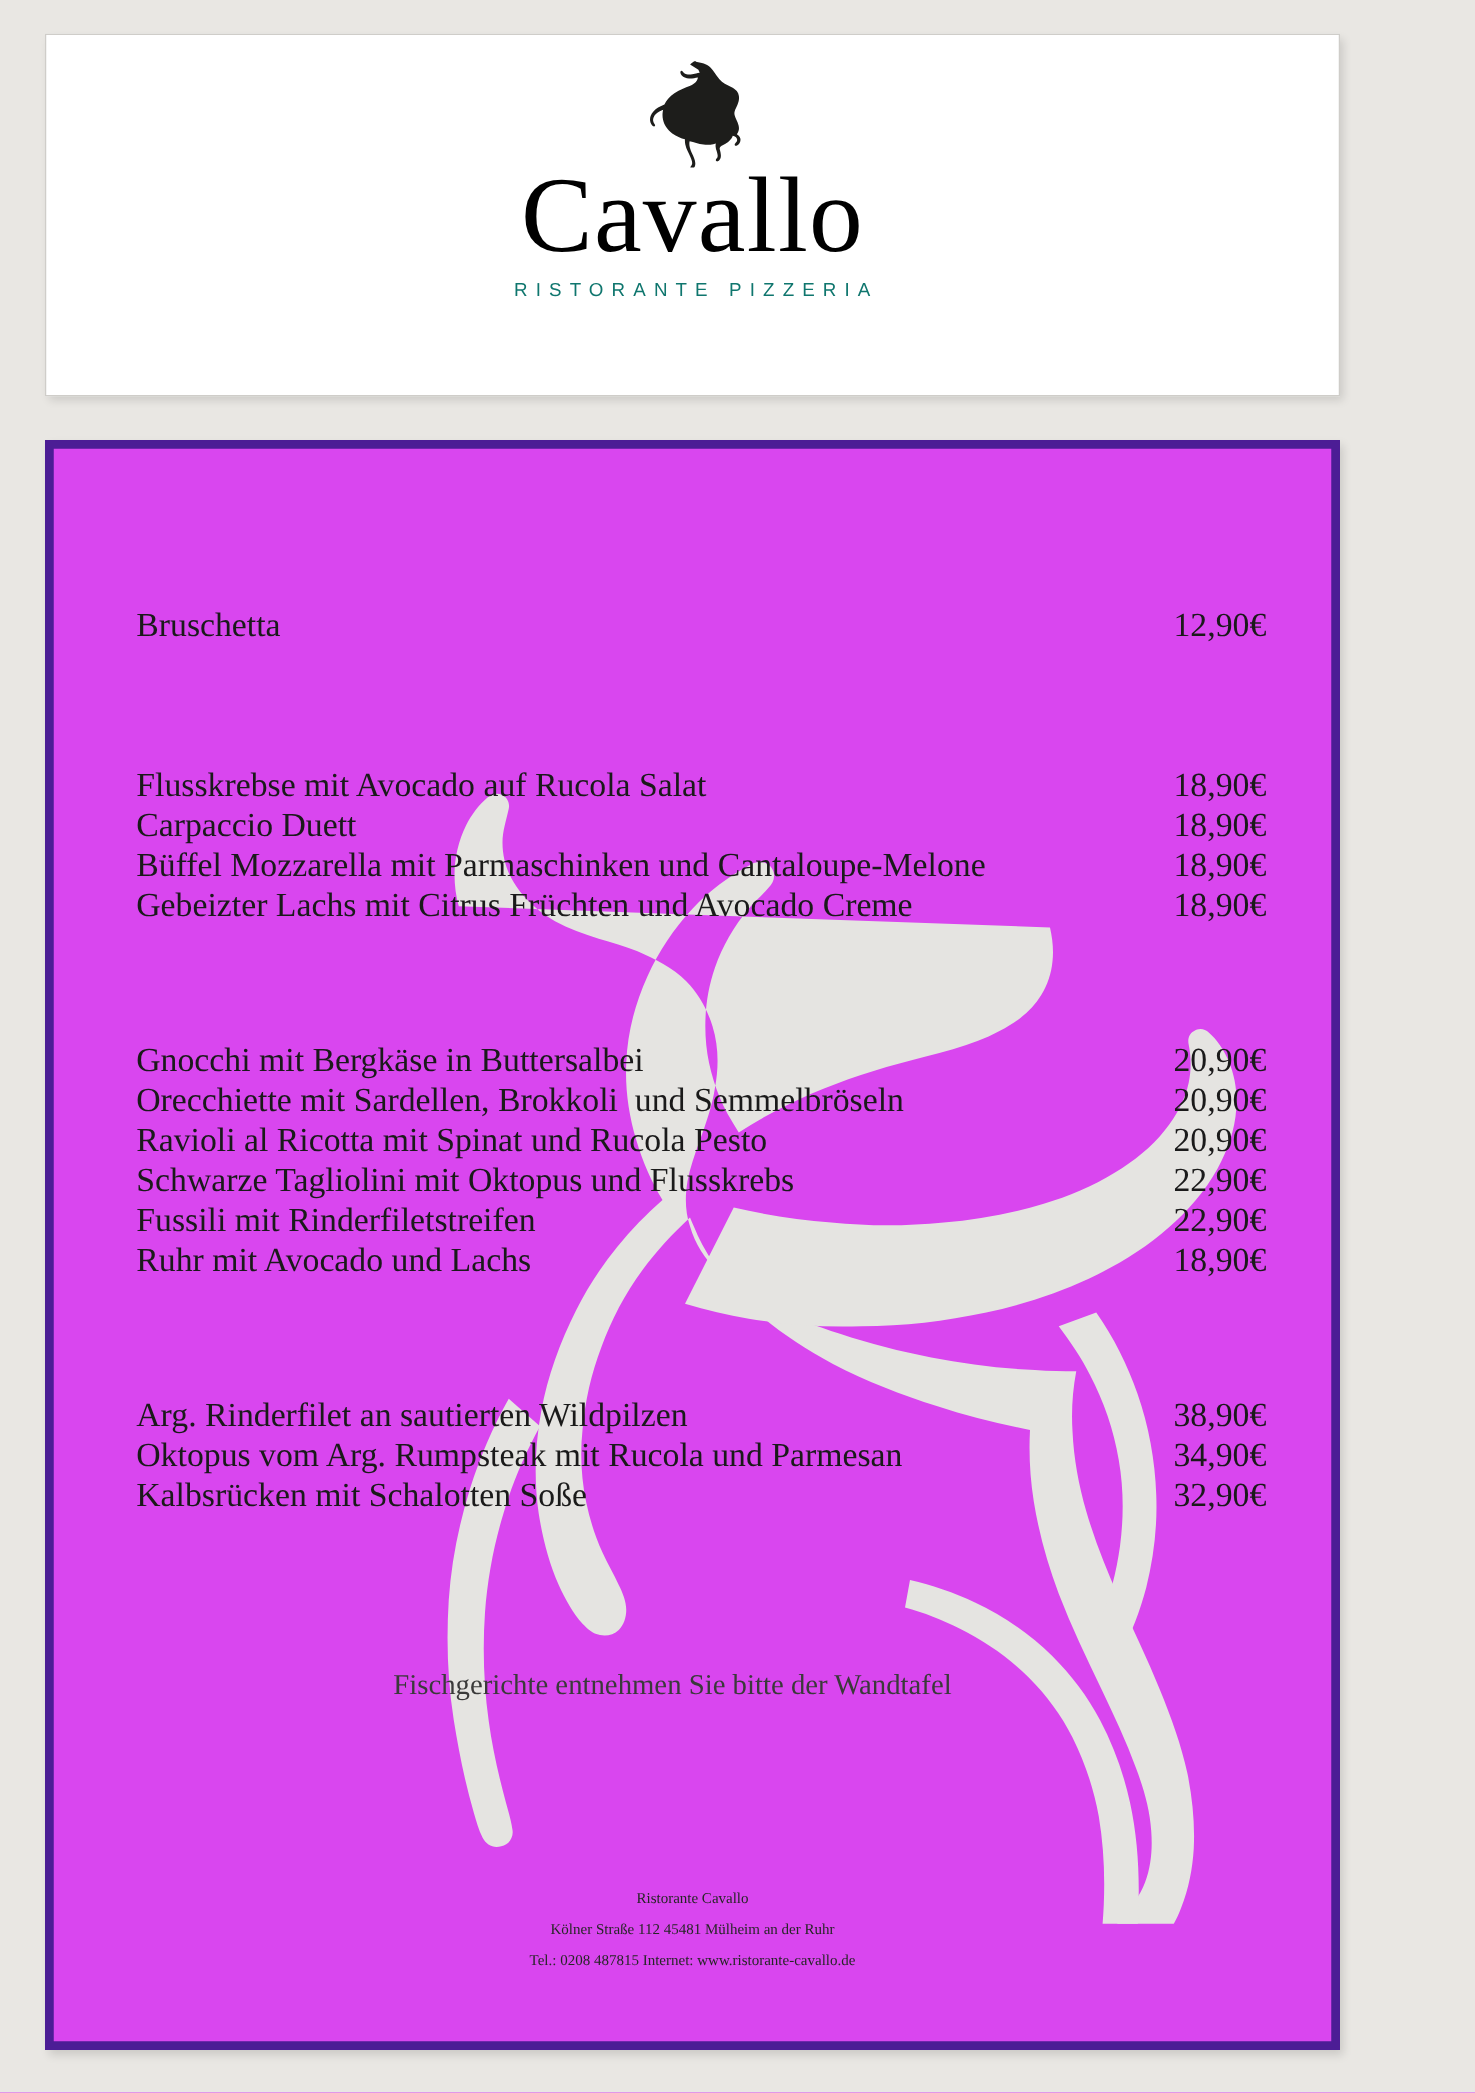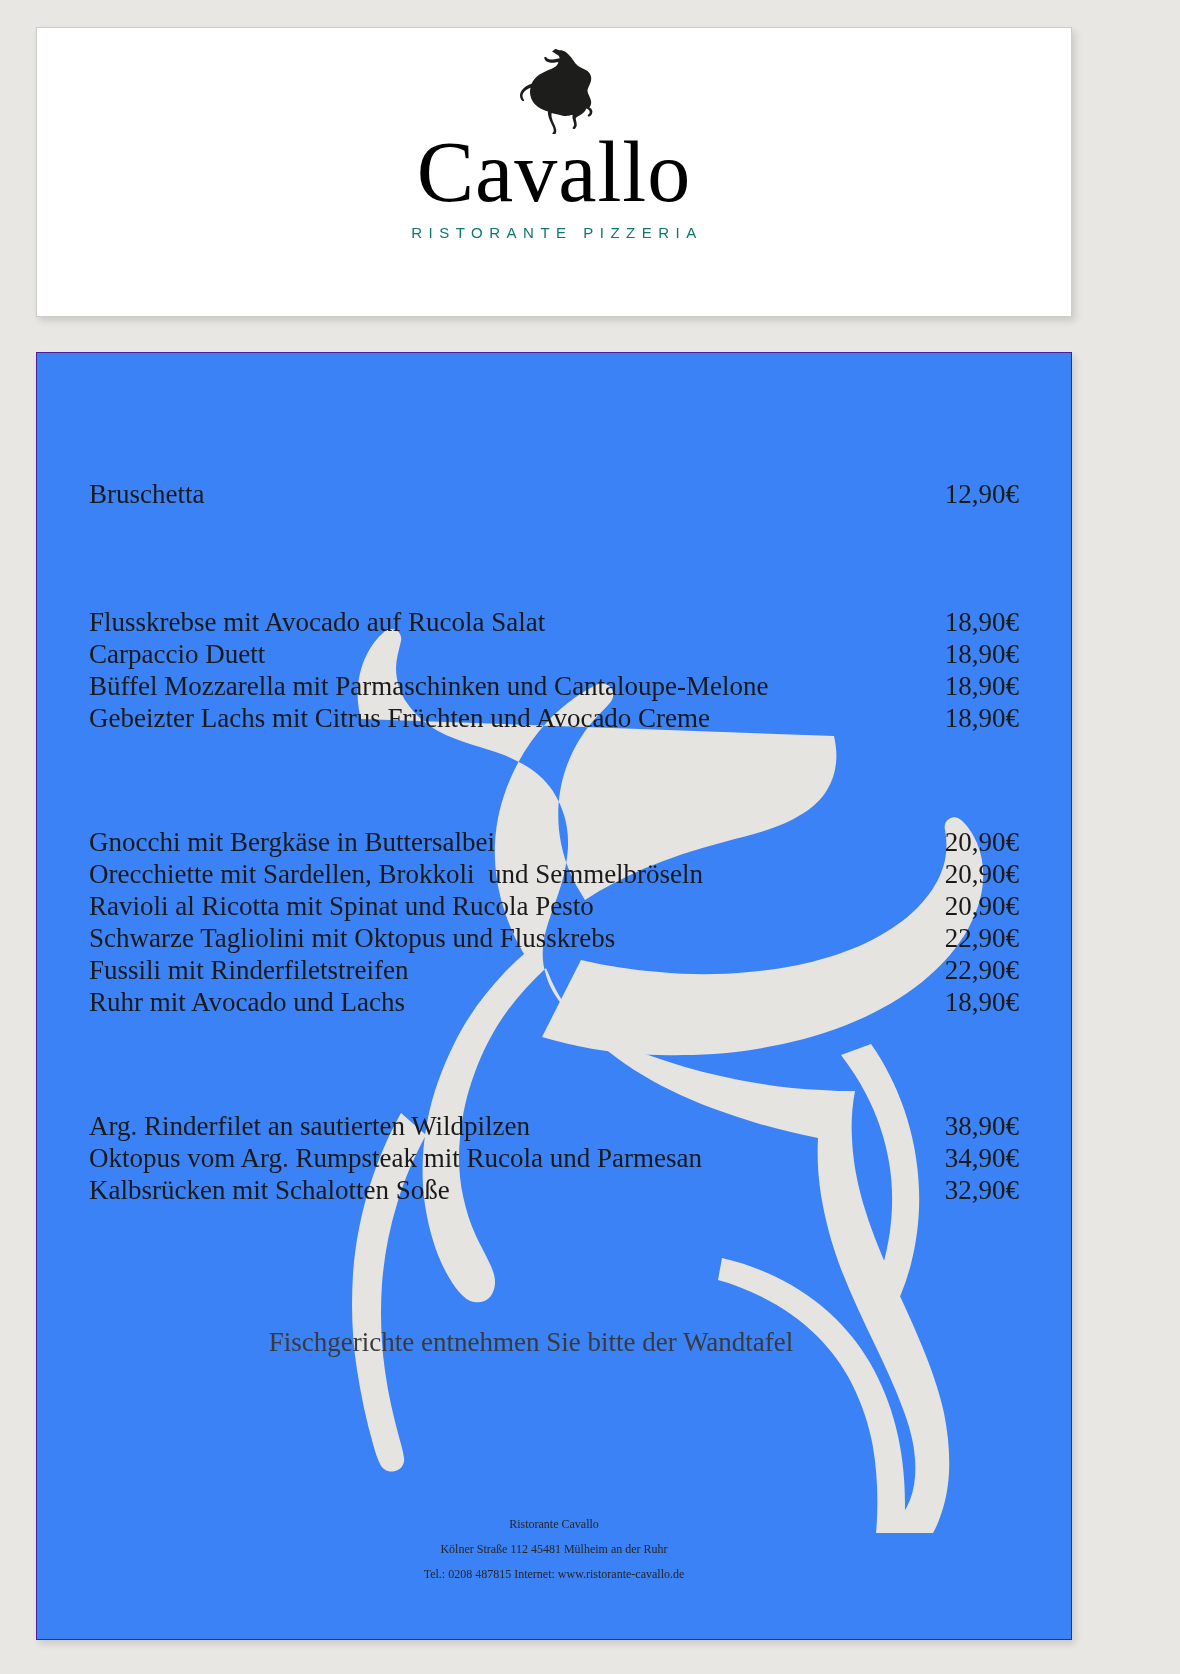--- a/index.html
+++ b/index.html
@@ -57,25 +57,26 @@
     padding-left: 6px;
   }
 
   
   .menu-card {
     position: absolute;
     left: 36px;
     top: 352px;
     width: 1036px;
     height: 1288px;
-    background: #3b82f6;
-    border: 1px solid #4c1d95;
+    background: #d946ef;
+    border: 7px solid #4c1d95;
     box-shadow: 3px 4px 7px rgba(0,0,0,0.13);
     box-sizing: border-box;
     overflow: hidden;
+    padding-left: 14px;
   }
   
   .watermark {
     position: absolute;
     left: 92px;
     top: 170px;
     width: 950px;
     height: 1010px;
     opacity: 1;
     pointer-events: none;
@@ -105,21 +106,21 @@
     min-width: 116px;
   }
 
   .gap-a { height: 96px; }   
   .gap-b { height: 92px; }
   .gap-c { height: 92px; }
   .gap-top { height: 125px; }
 
   .note {
     text-align: center;
-    font-size: 27px;
+    font-size: 23px;
     line-height: 32px;
     color: #3a3a3a;
     margin-top: 120px;
     padding-right: 46px;
   }
 
   .footer {
     position: absolute;
     left: 0; right: 0;
     bottom: 52px;

